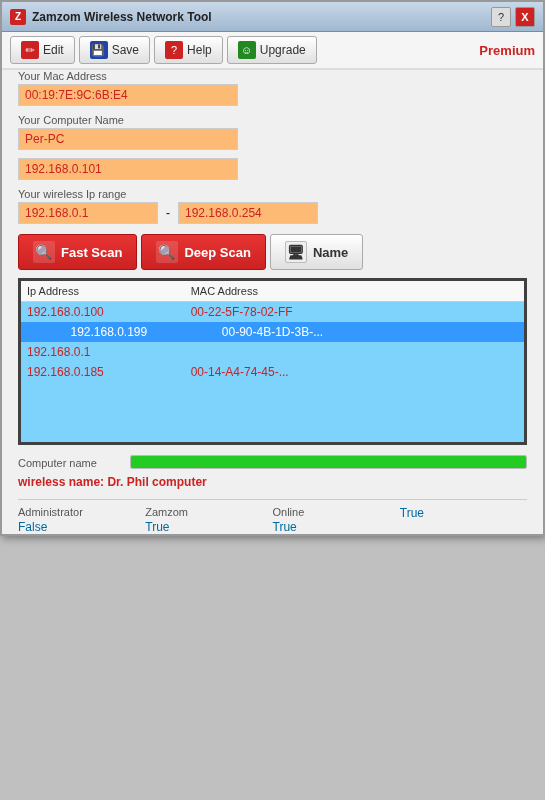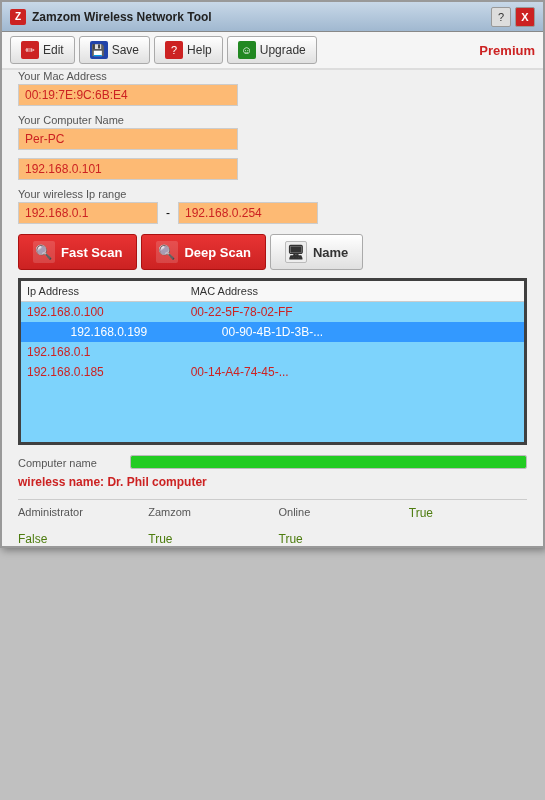--- a/index.html
+++ b/index.html
@@ -248,30 +248,30 @@
     }
     .computer-name-result {
       color: #cc2222;
       font-size: 12px;
       font-weight: bold;
       margin-bottom: 10px;
     }
     .status-grid {
       display: grid;
       grid-template-columns: 1fr 1fr 1fr 1fr;
-      gap: 12px;
+      gap: 0;
     }
     .status-col-header {
       font-size: 11px;
       color: #555;
       padding-bottom: 2px;
     }
     .status-value {
       font-size: 12px;
-      color: #4d7c0f;
+      color: #0369a1;
     }
     .divider {
       border: none;
       border-top: 1px solid #ccc;
       margin: 6px 0;
     }
   </style>
 </head>
 <body>
 

